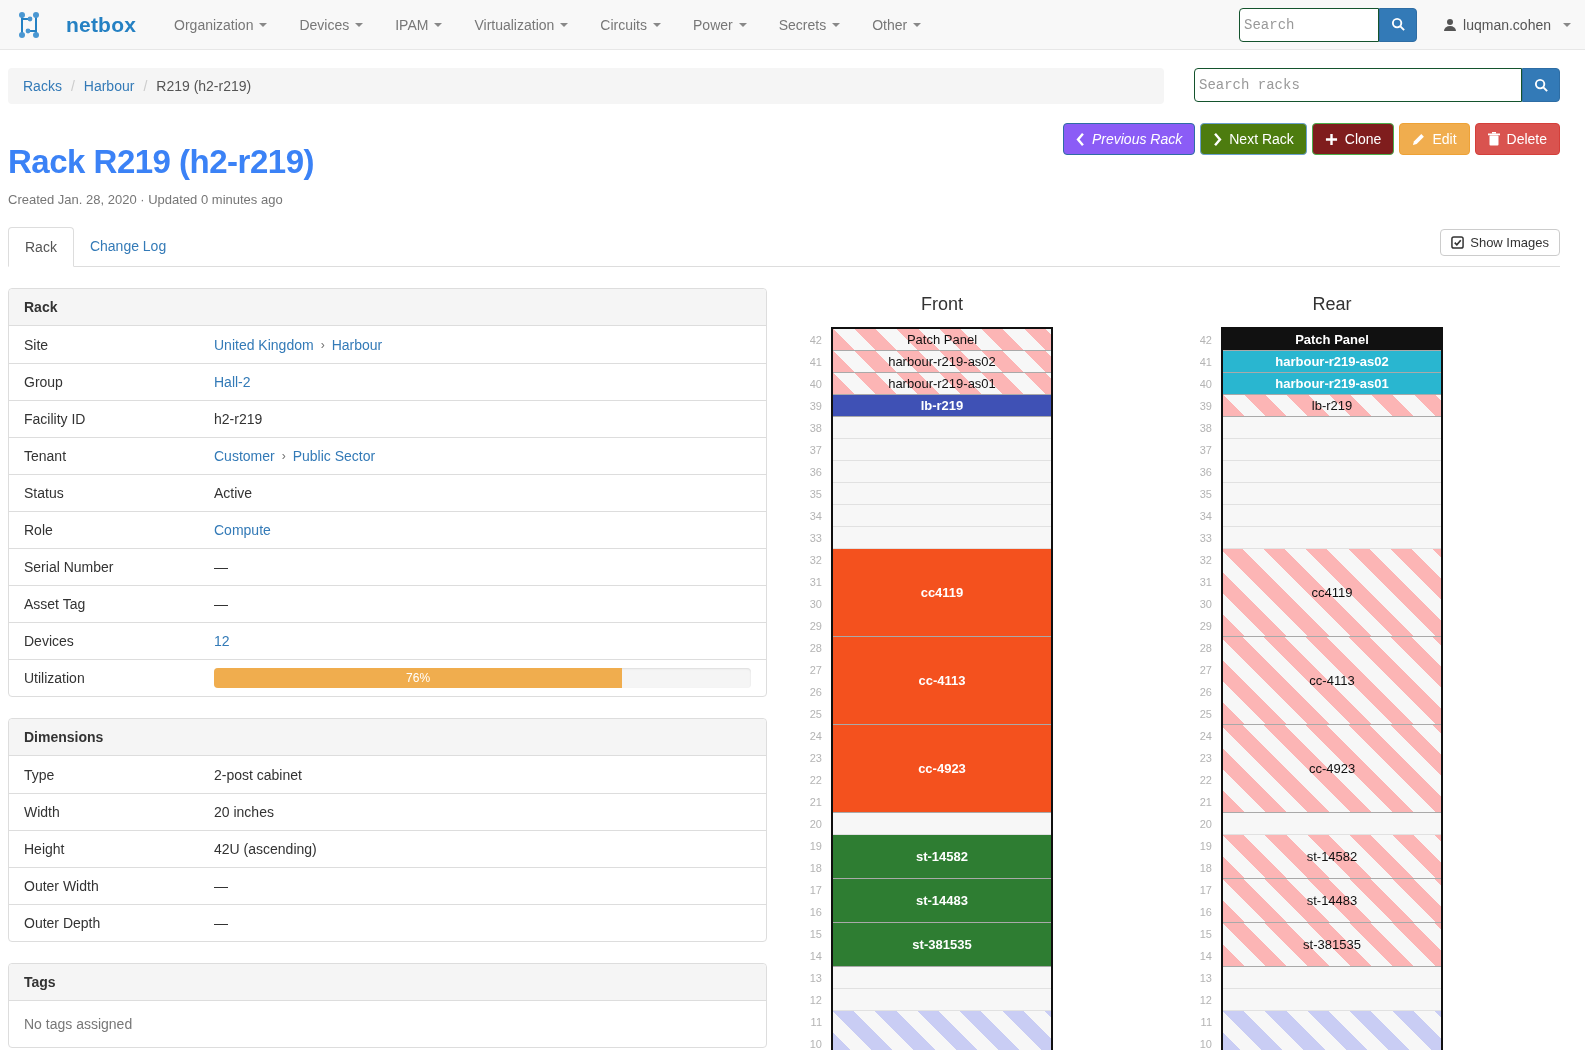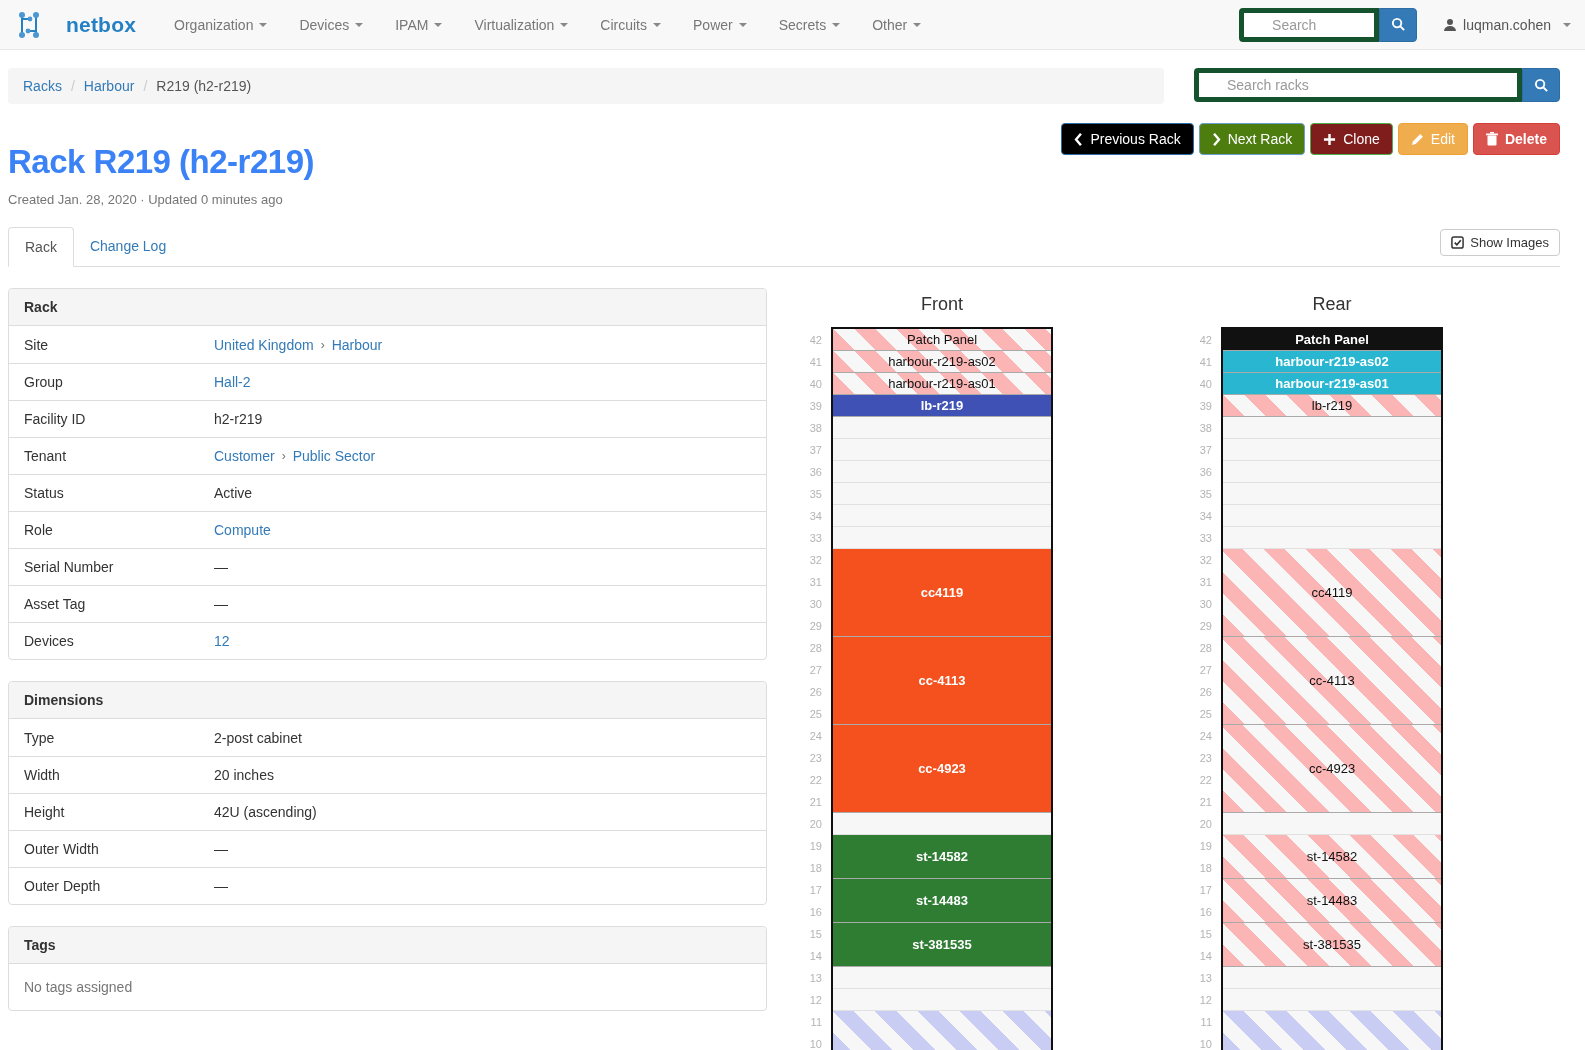--- a/index.html
+++ b/index.html
@@ -12,22 +12,22 @@
   .navbar { height:50px; background:#f8f8f8; border-bottom:1px solid #e7e7e7;
     display:flex; align-items:center; padding:0 14px; }
   .brand { display:flex; align-items:center; gap:22px; margin-right:22px; cursor:pointer; }
   .brand-text { font-size:21px; font-weight:600; color:#2581c3; letter-spacing:.2px; }
   .nav-menu { display:flex; align-items:center; }
   .nav-link { color:#777; padding:15px 16px; font-size:14px; cursor:pointer; display:flex; align-items:center; }
   .caret { display:inline-block; width:0; height:0; border-top:4px solid #888;
     border-left:4px solid transparent; border-right:4px solid transparent; margin-left:6px; }
   .nav-right { margin-left:auto; display:flex; align-items:center; gap:26px; }
   .input-group { display:flex; }
-  .input-group input { height:34px; border:5px solid #14532d; border-radius:4px 0 0 4px;
-    padding:6px 28px; font-size:14px; color:#555; outline:none; font-family:Liberation Sans, sans-serif; }
+  .input-group input { height:34px; border:1px solid #14532d; border-radius:4px 0 0 4px;
+    padding:6px 4px; font-size:14px; color:#555; outline:none; font-family:Liberation Mono, monospace; }
   .input-group input::placeholder { color:#999; }
   .btn-search { width:38px; height:34px; background:#337ab7; border:1px solid #2e6da4;
     border-radius:0 4px 4px 0; display:flex; align-items:center; justify-content:center; cursor:pointer; }
   .nav-search input { width:140px; }
   .nav-user { display:flex; align-items:center; gap:6px; color:#555; font-size:14px; cursor:pointer; }
 
   
   .breadcrumb-row { display:flex; margin:18px 25px 0 8px; align-items:flex-start; }
   .breadcrumb { flex:1; background:#f5f5f5; border-radius:4px; padding:10px 15px; font-size:14px;
     display:flex; align-items:center; gap:9px; }
@@ -36,25 +36,25 @@
   .rack-search { margin-left:30px; }
   .rack-search input { width:328px; }
 
   
   .header-row { display:flex; justify-content:space-between; align-items:flex-start; margin:19px 25px 0 8px; }
   .page-title { margin:20px 0 0 0; font-size:33px; font-weight:700; color:#3b82f6; letter-spacing:-.5px; }
   .record-meta { margin-top:11px; font-size:13px; color:#767676; }
   .action-buttons { display:flex; gap:5px; }
   .btn { display:inline-flex; align-items:center; gap:7px; padding:7px 12px; border-radius:4px;
     font-size:14px; color:#fff; border:1px solid transparent; cursor:pointer; font-family:inherit; }
-  .btn-primary { background:#000000; border-color:#2e6da4; }
+  .btn-primary { background:#8b5cf6; border-color:#2e6da4;font-style:italic; }
   .btn-primary-light { background:#4d7c0f; border-color:#6b9fce; }
   .btn-success { background:#7f1d1d; border-color:#4cae4c; }
   .btn-warning { background:#f0ad4e; border-color:#eea236; }
-  .btn-danger { background:#d9534f; border-color:#d43f3a;font-weight:bold; }
+  .btn-danger { background:#d9534f; border-color:#d43f3a; }
 
   
   .tab-row { display:flex; justify-content:space-between; align-items:flex-end;
     margin:20px 25px 0 8px; border-bottom:1px solid #ddd; }
   .tabs { display:flex; }
   .tab { padding:11px 16px; font-size:14px; cursor:pointer; margin-bottom:-1px; }
   .tab.active { background:#fff; color:#555; border:1px solid #ddd; border-bottom-color:#fff;
     border-radius:4px 4px 0 0; }
   .tab.inactive { color:#337ab7; }
   .btn-show-images { display:inline-flex; align-items:center; gap:6px; background:#fff;
@@ -304,20 +304,28 @@
         <div class="info-label">Asset Tag</div>
         <div class="info-value">
             <span>—</span>
           </div>
       </div>
       <div class="info-row">
         <div class="info-label">Devices</div>
         <div class="info-value">
             <a class="lnk">12</a>
           </div>
+      </div>
+      <div class="info-row">
+        <div class="info-label">Utilization</div>
+        <div class="info-value">
+          <div class="progress">
+            <div class="progress-bar" style="width: 76%;">76%</div>
+          </div>
+        </div>
       </div>
     </div>
 
     <div class="panel">
       <div class="panel-heading">Dimensions</div>
       <div class="info-row">
         <div class="info-label">Type</div>
         <div class="info-value">
             <span>2-post cabinet</span>
           </div>

